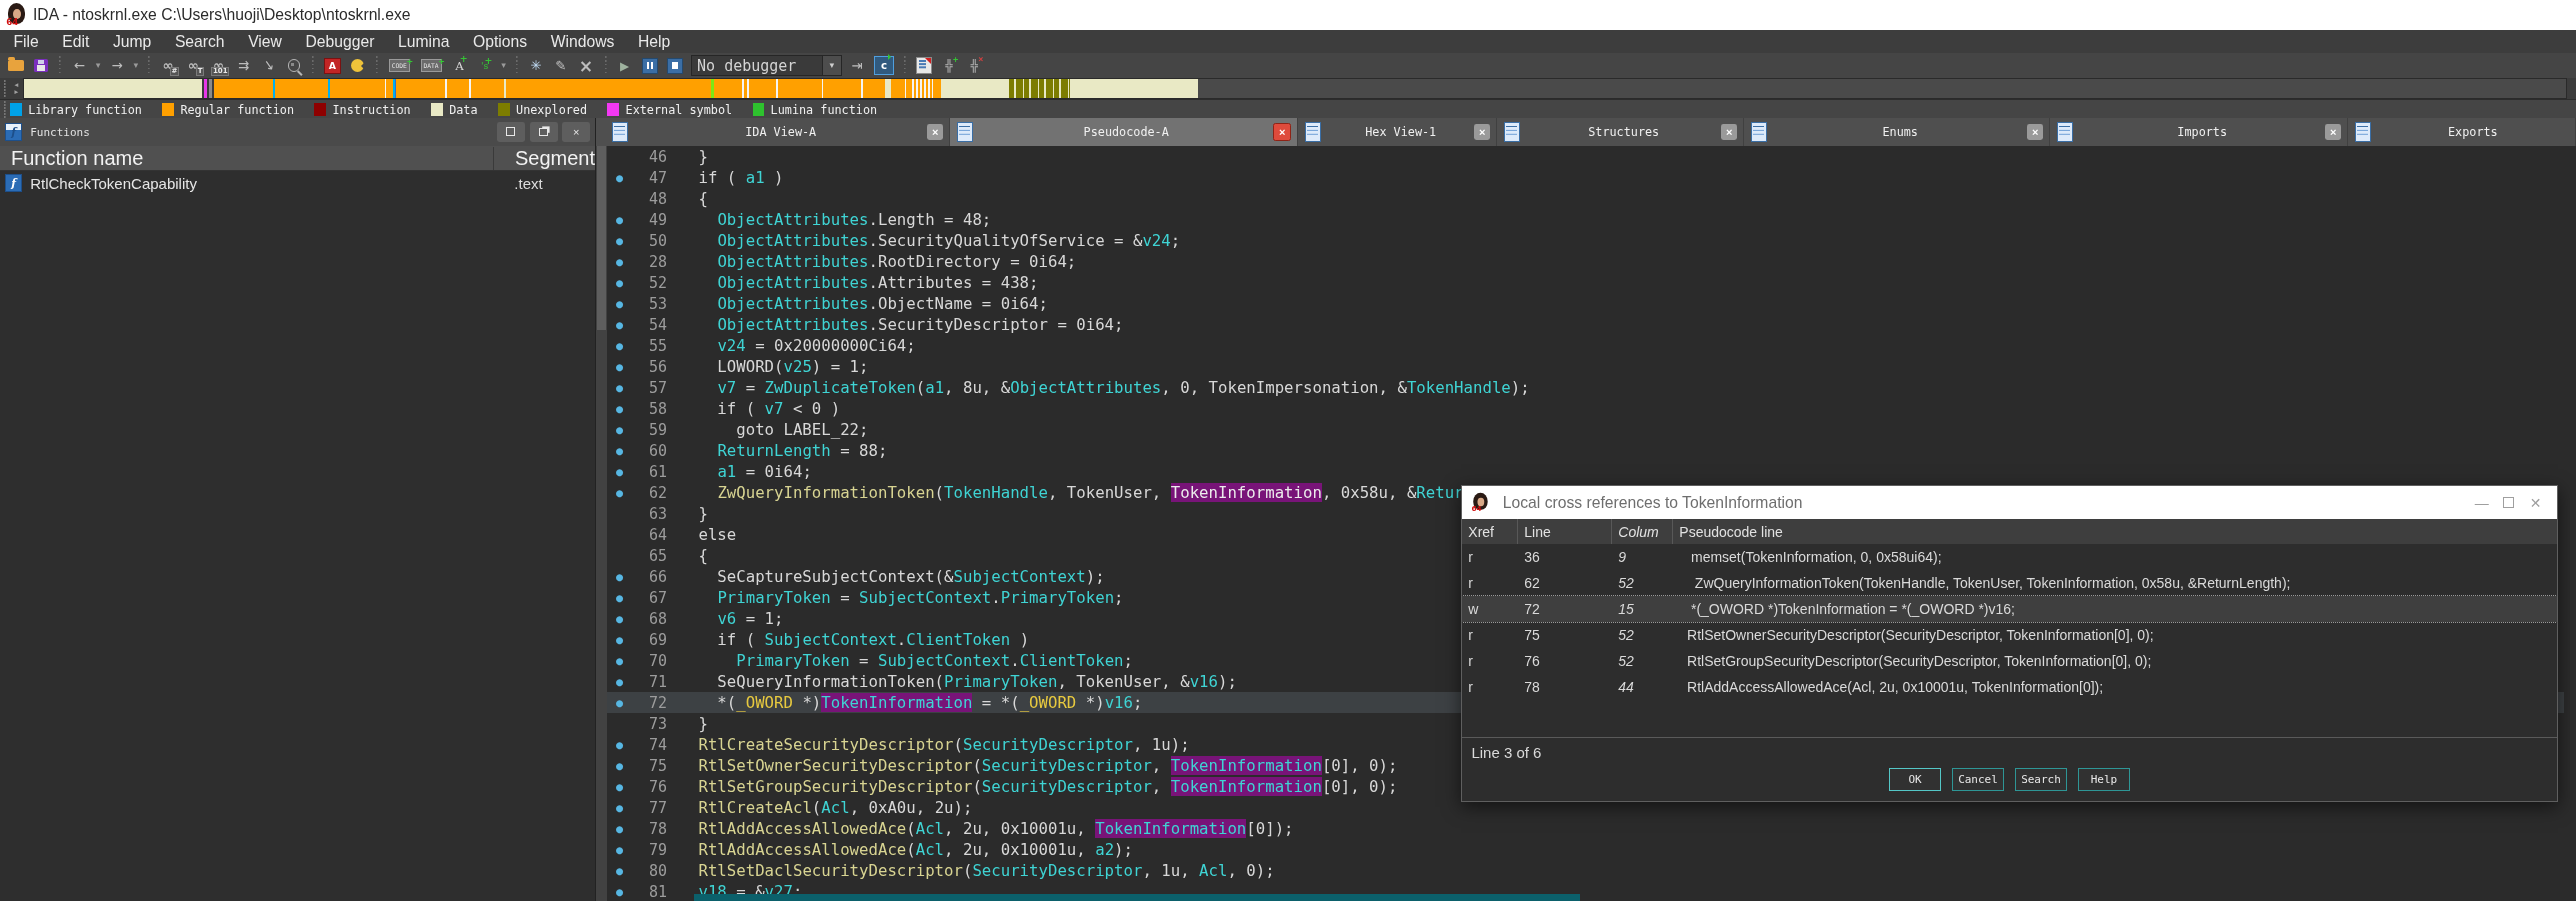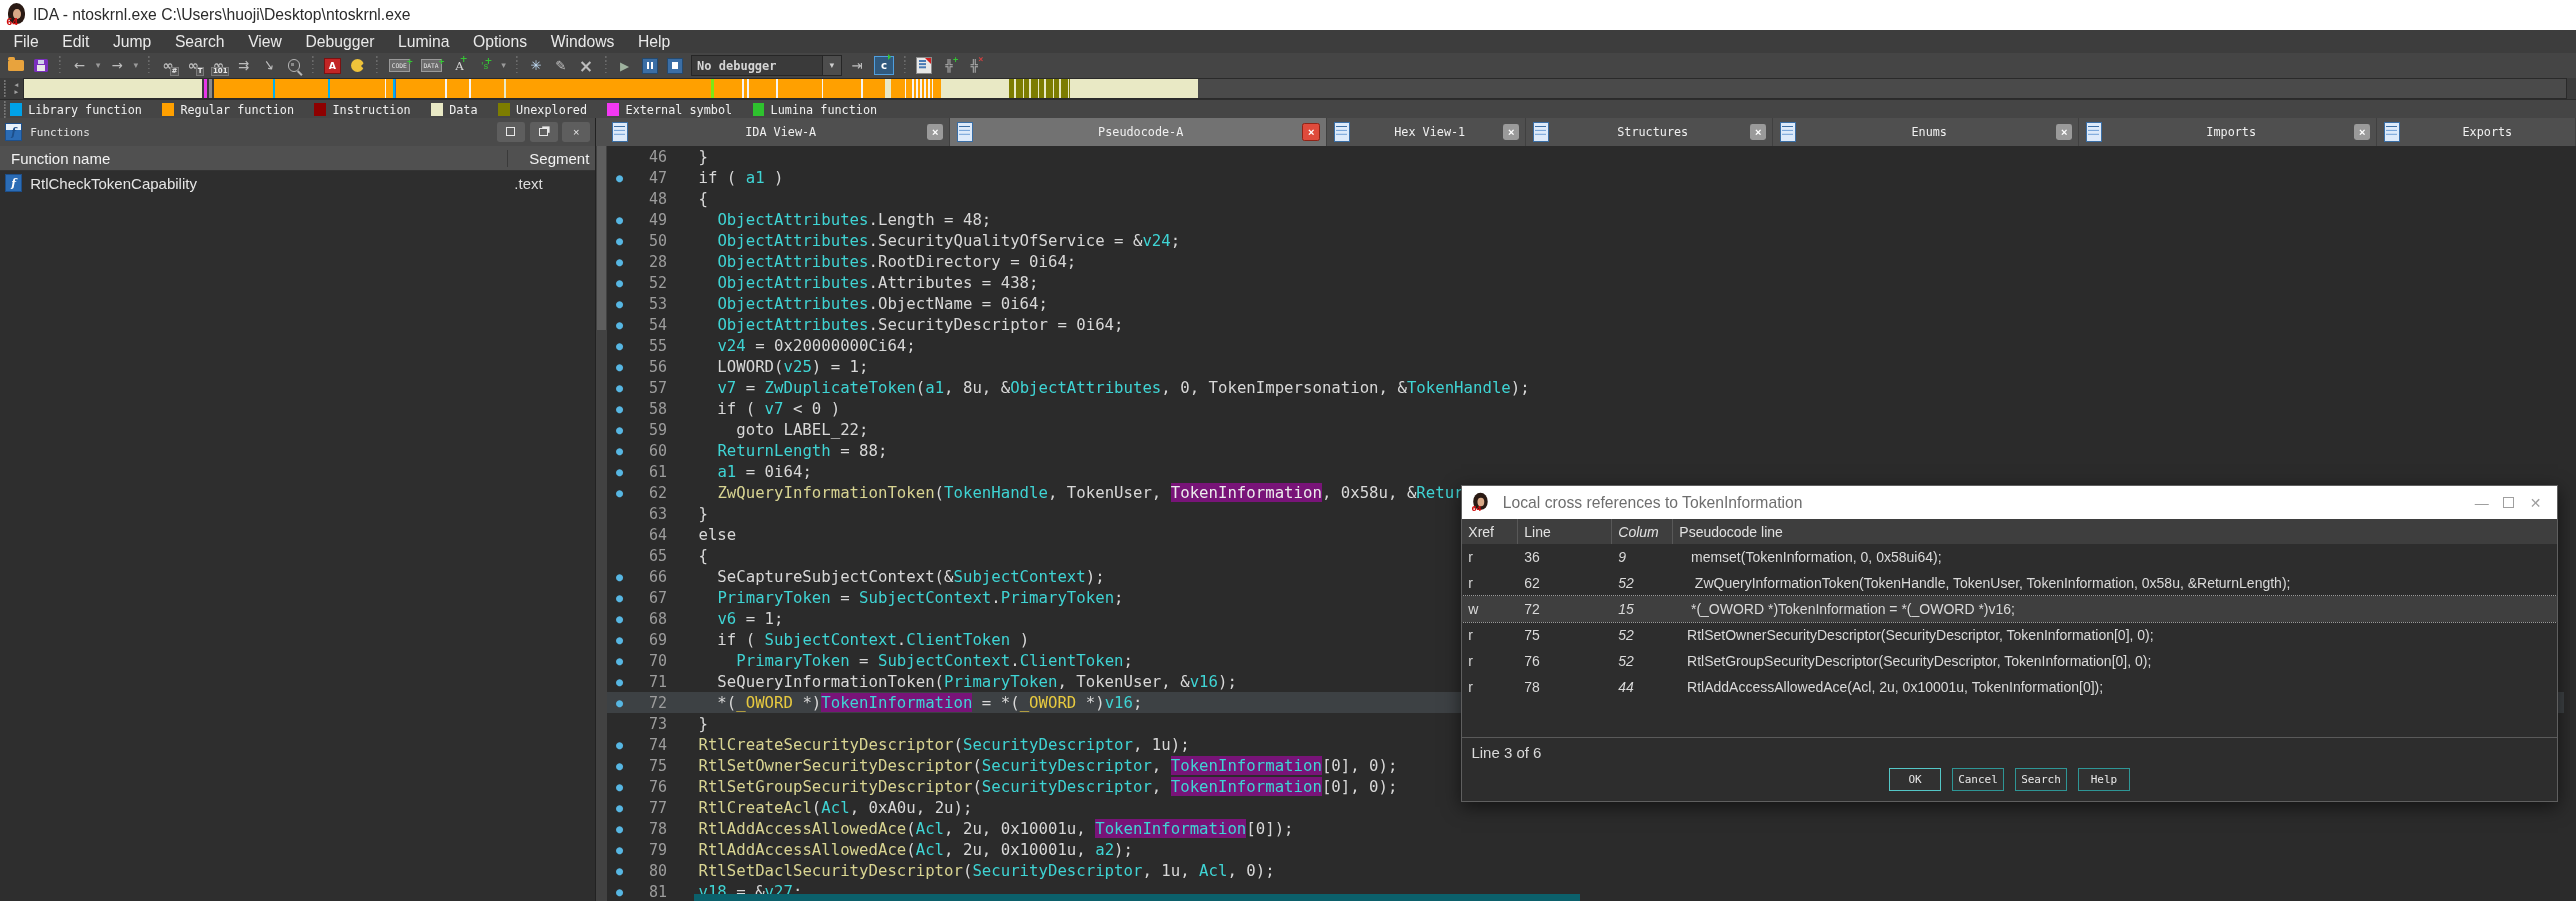--- a/index.html
+++ b/index.html
@@ -49,21 +49,21 @@
   .ig-tag{min-width:19px;height:11px;border:0.8px solid #9a9a9a;background:#6a6a6a;color:#e5e5e5;font-size:6.3px;
     display:flex;align-items:center;justify-content:center;position:relative;font-family:"DejaVu Sans Mono",monospace;}
   .plus{position:absolute;right:-3.9px;top:-5.5px;color:#35c435;font-size:9.4px;font-weight:bold;}
   .ig-aplus{font-size:11.8px;color:#d8d8d8;position:relative;font-family:"DejaVu Serif",serif;}
   .ig-aplus.green{color:#35c435;font-size:9.4px;}
   .ig-box{width:14px;height:14px;background:#3b6ea5;border:0.8px solid #24496e;display:flex;align-items:center;justify-content:center;}
   .ig-box .bar{width:2.4px;height:7px;background:#fff;margin:0 0.8px;}
   .ig-box .sq{width:6.3px;height:6.3px;background:#fff;}
   .tb-combo{height:19px;width:149px;background:#3a3a3a;border:0.8px solid #262626;margin:0 3.1px;
     display:flex;align-items:center;justify-content:space-between;flex:none;}
-  .tb-combo .lbl{color:#d4d4d4;font-size:12px;font-family:"DejaVu Sans Mono",monospace;padding-left:5.5px;font-weight:bold;}
+  .tb-combo .lbl{color:#d4d4d4;font-size:15px;font-family:"DejaVu Sans Mono",monospace;padding-left:5.5px;}
   .tb-combo .dd{width:17.3px;height:100%;background:#4d4d4d;color:#cfcfcf;font-size:7.8px;display:flex;align-items:center;justify-content:center;border-left:0.8px solid #262626;}
   .ig-cfile{width:17.3px;height:17.3px;border:1.6px solid #4f9fdf;background:#315a7e;display:flex;align-items:center;justify-content:center;position:relative;}
   .ig-cfile span{color:#fff;font-weight:bold;font-size:10.2px;}
   .ig-cfile:after{content:"";position:absolute;right:-1.6px;top:-2.4px;border:3.1px solid transparent;border-left-color:#35c435;}
   .ig-books{width:14px;height:15.7px;background:#e8e8e8;border:0.8px solid #8a8a8a;position:relative;}
   .ig-books:before{content:"";position:absolute;left:1.6px;top:2.4px;width:7.8px;height:1.6px;background:#4a7ab5;box-shadow:0 3.1px 0 #4a7ab5,0 6.3px 0 #4a7ab5;}
   .ig-books:after{content:"";position:absolute;right:0;top:0;border:3.1px solid transparent;border-top-color:#d02020;border-right-color:#d02020;}
   .ig-plug{font-size:11.8px;color:#b5b5b5;position:relative;font-family:"DejaVu Sans Mono",monospace;}
   .ig-plug .sub{position:absolute;right:-5.5px;top:-4.7px;font-size:8.6px;font-weight:bold;}
   .ig-plug .sub.add{color:#35c435;} .ig-plug .sub.del{color:#d04040;}
@@ -86,21 +86,21 @@
   #funcpanel{position:absolute;left:0;top:0;width:595px;height:100%;background:#2e2e2e;border-right:0.8px solid #222;}
   .panel-title{height:28px;background:#4a4a4a;display:flex;align-items:center;padding:0 4.7px;}
   .ficon{width:15.7px;height:15.7px;background:linear-gradient(180deg,#e8f2fb 40%,#2b6cb5 40%);border:0.8px solid #1d4f8a;
     color:#1d4f8a;display:flex;align-items:center;justify-content:center;margin-right:7.8px;
     font-family:"DejaVu Serif",serif;font-style:italic;font-weight:bold;font-size:11px;flex:none;}
   .ficon.row{background:#2b6cb5;color:#fff;}
   .panel-title .pt-label{color:#e2e2e2;font-size:11px;font-family:"DejaVu Sans Mono",monospace;flex:1;}
   .wbtn{width:28px;height:20.4px;background:#5e5e5e;border-radius:2.4px;margin-left:4.7px;display:flex;align-items:center;justify-content:center;color:#e8e8e8;font-size:11px;}
   .wbtn .sq{width:7px;height:7px;border:1.6px solid #e8e8e8;}
   .wbtn .sq2{width:6.3px;height:6.3px;border:1.6px solid #e8e8e8;box-shadow:2.4px -2.4px 0 -0.8px #e8e8e8;}
-  .func-header{height:24px;background:#505050;border-bottom:0.8px solid #333;display:flex;align-items:center;color:#f2f2f2;font-size:15px;gap:15px;}
+  .func-header{height:24px;background:#505050;border-bottom:0.8px solid #333;display:flex;align-items:center;color:#f2f2f2;font-size:20px;gap:15px;}
   .func-header .c1{width:508px;padding-left:11px;border-right:0.8px solid #3a3a3a;box-sizing:border-box;}
   .func-header .c2{padding-left:6.3px;}
   .func-row{height:24px;display:flex;align-items:center;background:#2e2e2e;color:#e6e6e6;font-size:15px;}
   .func-row .c1{width:508px;display:flex;align-items:center;padding-left:4.7px;box-sizing:border-box;}
   .func-row .c2{padding-left:6.3px;color:#dcdcdc;}
   
   #content{position:absolute;left:596px;top:0;right:0;height:100%;}
   #tabbar{height:28px;background:#4f4f4f;display:flex;align-items:stretch;padding-left:9.4px;}
   .tab{display:flex;align-items:center;border-right:0.8px solid #404040;background:#4f4f4f;padding:0 6.3px;box-sizing:border-box;flex:none;}
   .tab.active{background:#727272;}
@@ -364,21 +364,21 @@
       </div>
   </div>
 
   <div id="content">
     <div id="tabbar">
         <div class="tab" style="width: 345px;">
           <div class="ticon"></div>
           <span class="tlabel">IDA View-A</span>
           <div class="tclose">×</div>
         </div>
-        <div class="tab active" style="width: 377px; gap: 24px;">
+        <div class="tab active" style="width: 348px; gap: 24px;">
           <div class="ticon"></div>
           <span class="tlabel">Pseudocode-A</span>
           <div class="tclose red">×</div>
         </div>
         <div class="tab" style="width: 199px;">
           <div class="ticon"></div>
           <span class="tlabel">Hex View-1</span>
           <div class="tclose">×</div>
         </div>
         <div class="tab" style="width: 247px; gap: 24px;">

